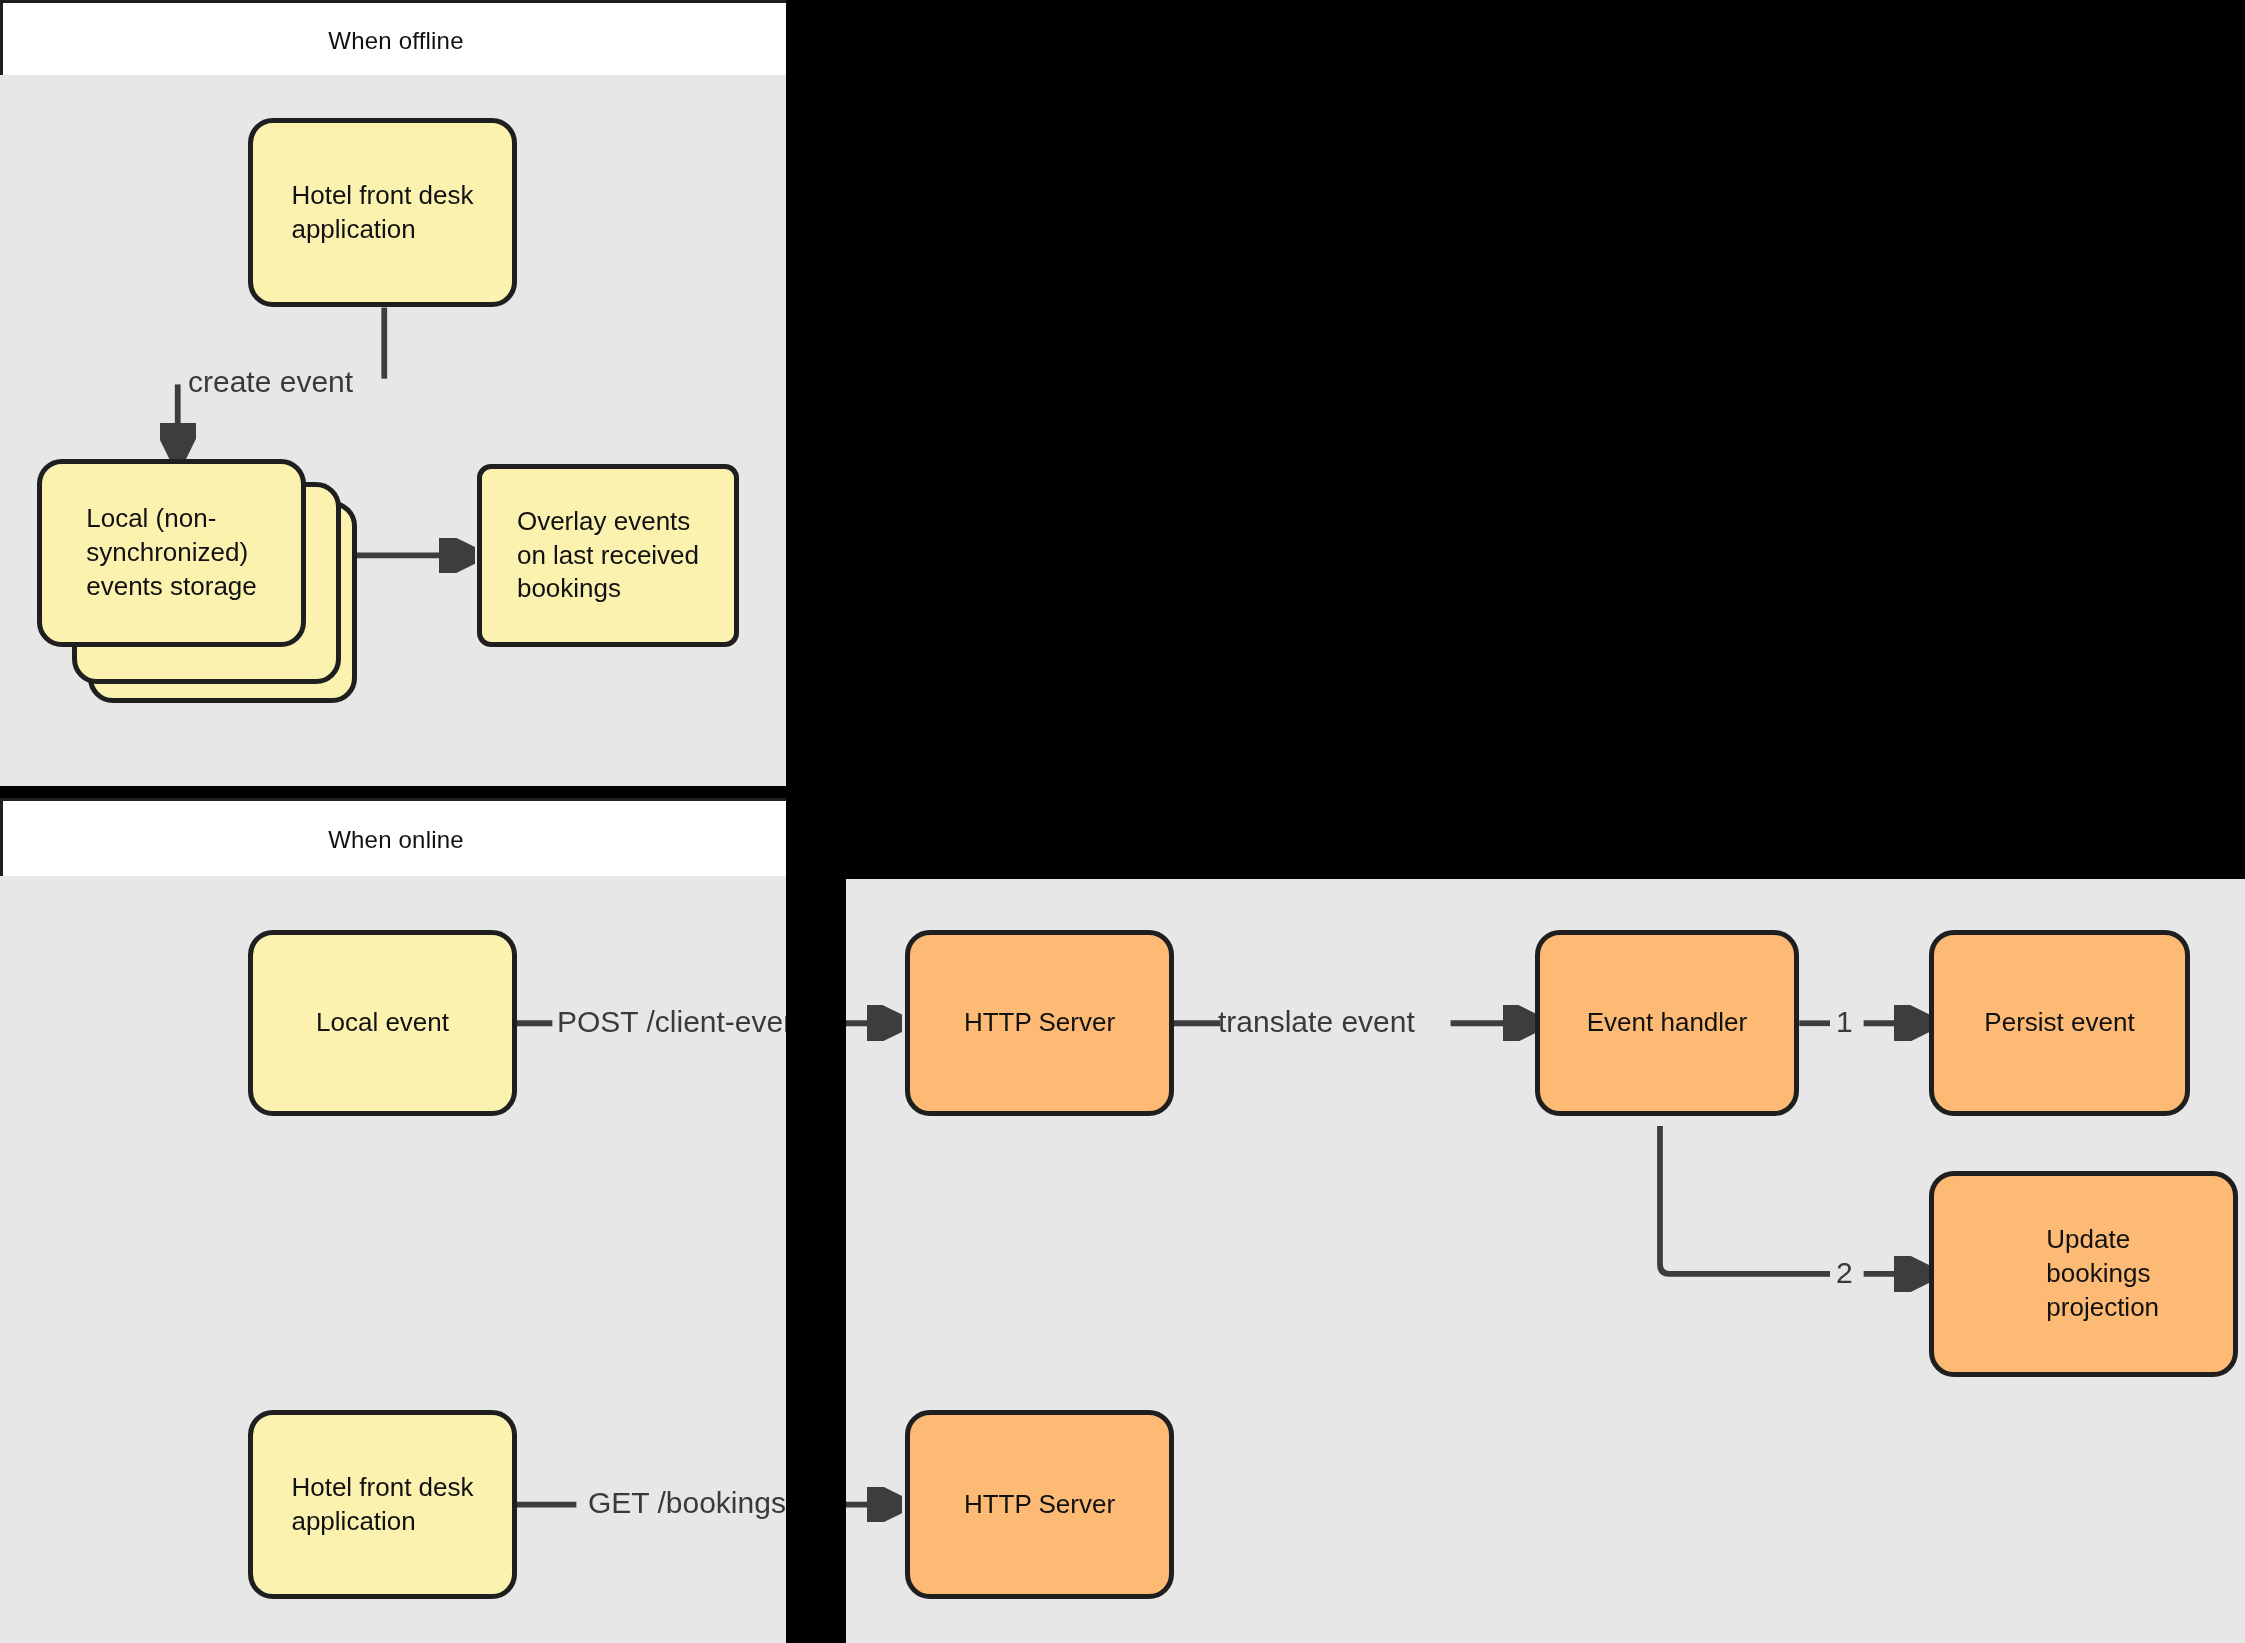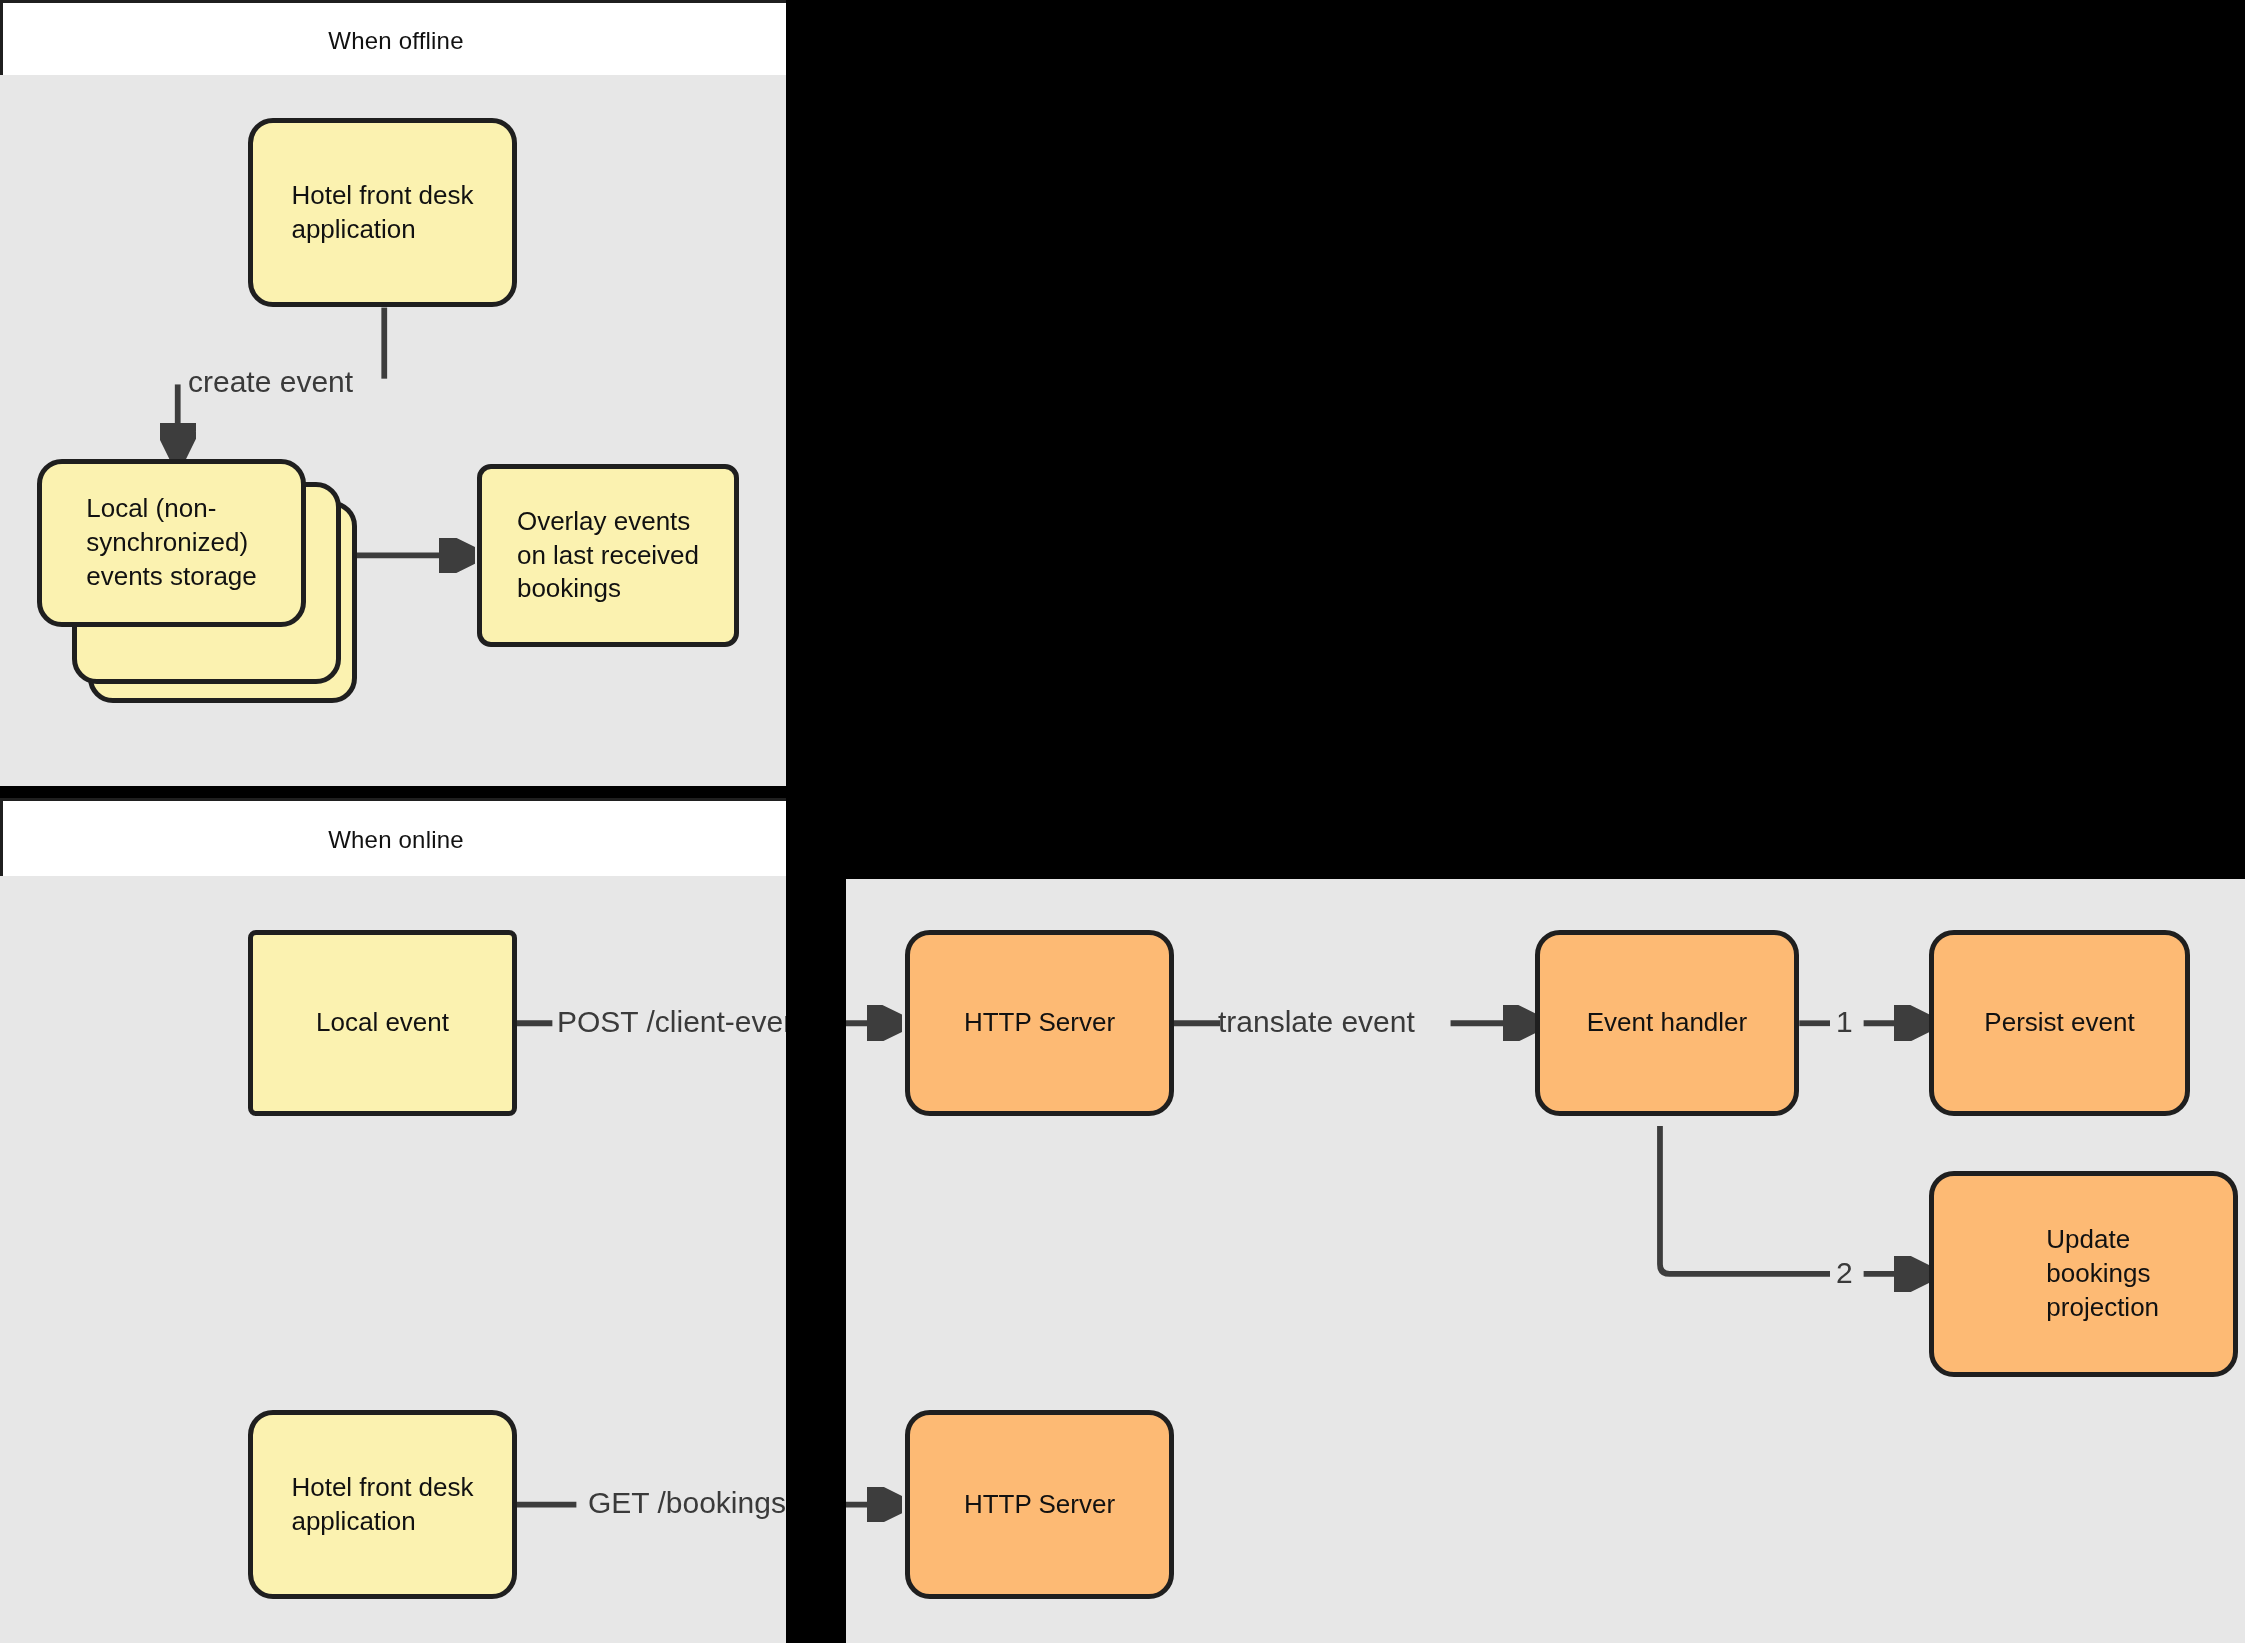--- a/index.html
+++ b/index.html
@@ -81,37 +81,37 @@
     <path d="M 845 1566 L 930 1566" marker-end="url(#arrow)"></path>
   </svg>
 
   <div class="node yellow" style="left:248px;top:118px;width:269px;height:189px;">
     <span class="lbl">Hotel front desk
 application</span>
   </div>
 
   <div class="stackcard" style="left:88px;top:501px;width:269px;height:202px;"></div>
   <div class="stackcard" style="left:72px;top:482px;width:269px;height:202px;"></div>
-  <div class="node yellow" style="left:37px;top:459px;width:269px;height:168px;">
+  <div class="node yellow" style="left:37px;top:459px;width:269px;height:188px;">
     <span class="lbl">Local (non-
 synchronized)
 events storage</span>
   </div>
 
   <div class="node yellow" style="left:477px;top:464px;width:262px;height:183px;border-radius:14px;">
     <span class="lbl">Overlay events
 on last received
 bookings</span>
   </div>
 
   <div class="edge-label" style="left:188px;top:367px;">
     <span>create event</span>
   </div>
 
-  <div class="node yellow" style="left:248px;top:930px;width:269px;height:186px;border-radius:8px;">
+  <div class="node yellow" style="left:248px;top:930px;width:269px;height:186px;">
     <span class="lbl">Local event</span>
   </div>
 
   <div class="node yellow" style="left:248px;top:1410px;width:269px;height:189px;">
     <span class="lbl">Hotel front desk
 application</span>
   </div>
 
   <div class="edge-label" style="left:557px;top:1007px;">
     <span>POST /client-event</span>

